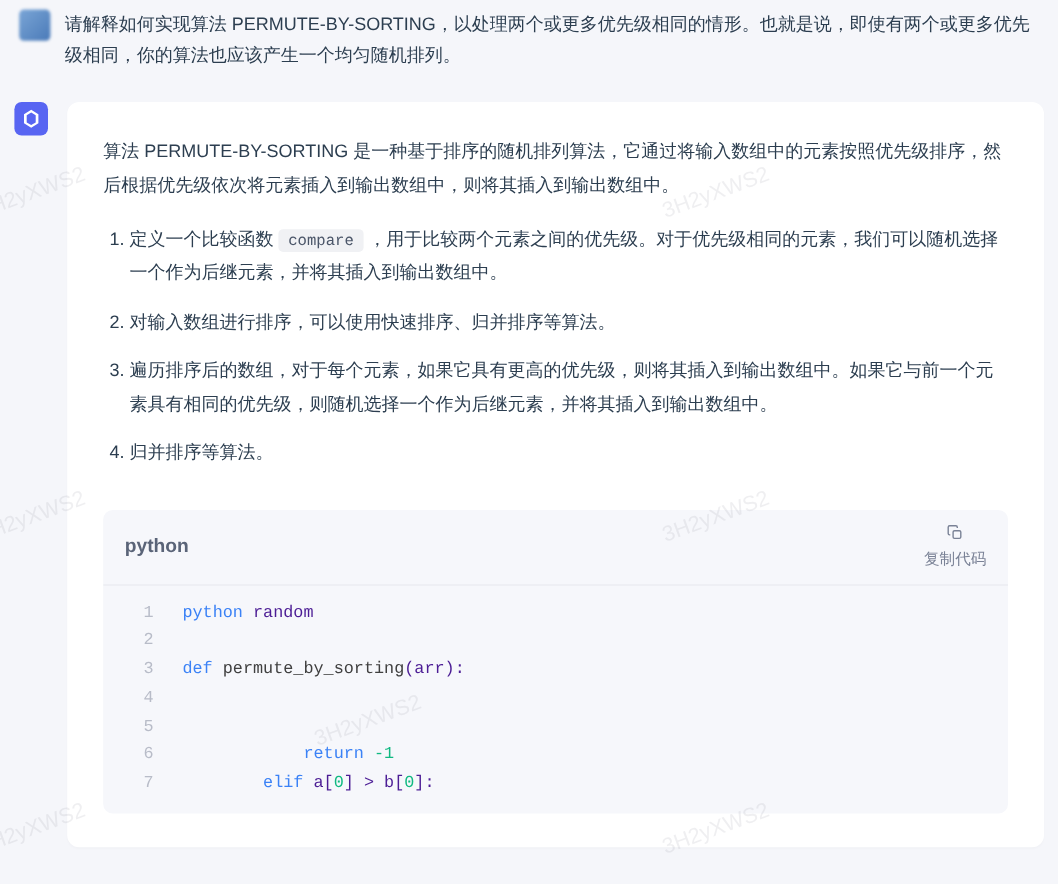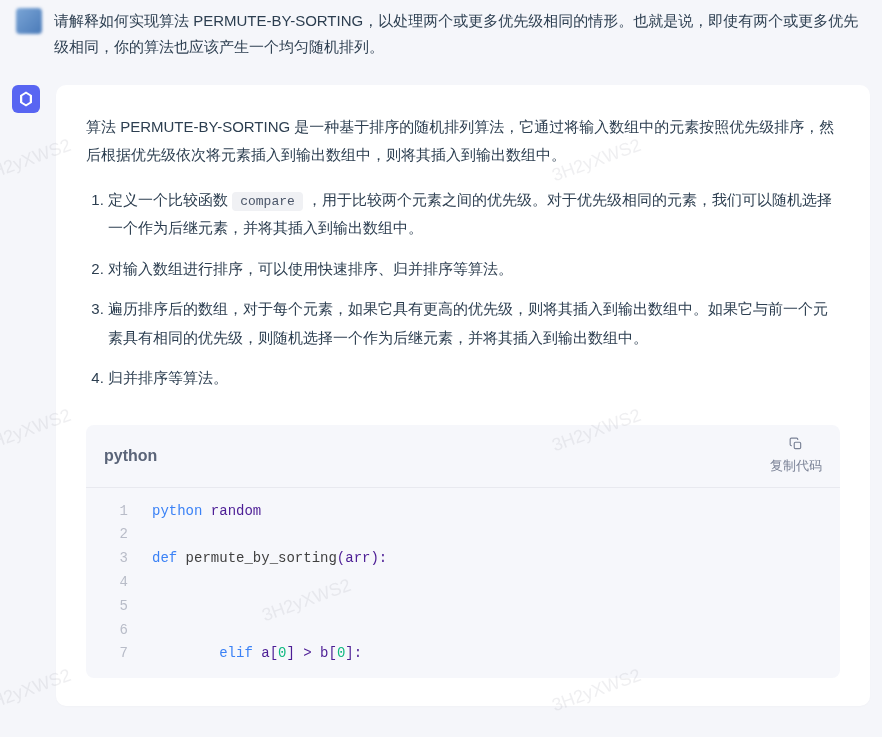--- a/index.html
+++ b/index.html
@@ -220,20 +220,21 @@
             <span class="line-content"><span class="tok-kw">def</span><span class="tok-def"> permute_by_sorting</span><span class="tok-plain">(arr):</span></span>
           </div>
           <div class="code-line">
             <span class="line-num">4</span>
           </div>
           <div class="code-line">
             <span class="line-num">5</span>
           </div>
           <div class="code-line">
             <span class="line-num">6</span>
+            <span class="line-content">            <span class="tok-kw">return</span><span> </span><span class="tok-num">-1</span></span>
           </div>
           <div class="code-line">
             <span class="line-num">7</span>
             <span class="line-content">        <span class="tok-kw">elif</span><span class="tok-plain"> a[</span><span class="tok-num">0</span><span class="tok-plain">] &gt; b[</span><span class="tok-num">0</span><span class="tok-plain">]:</span></span>
           </div>
 
         </div>
       </div>
 
     </div>

